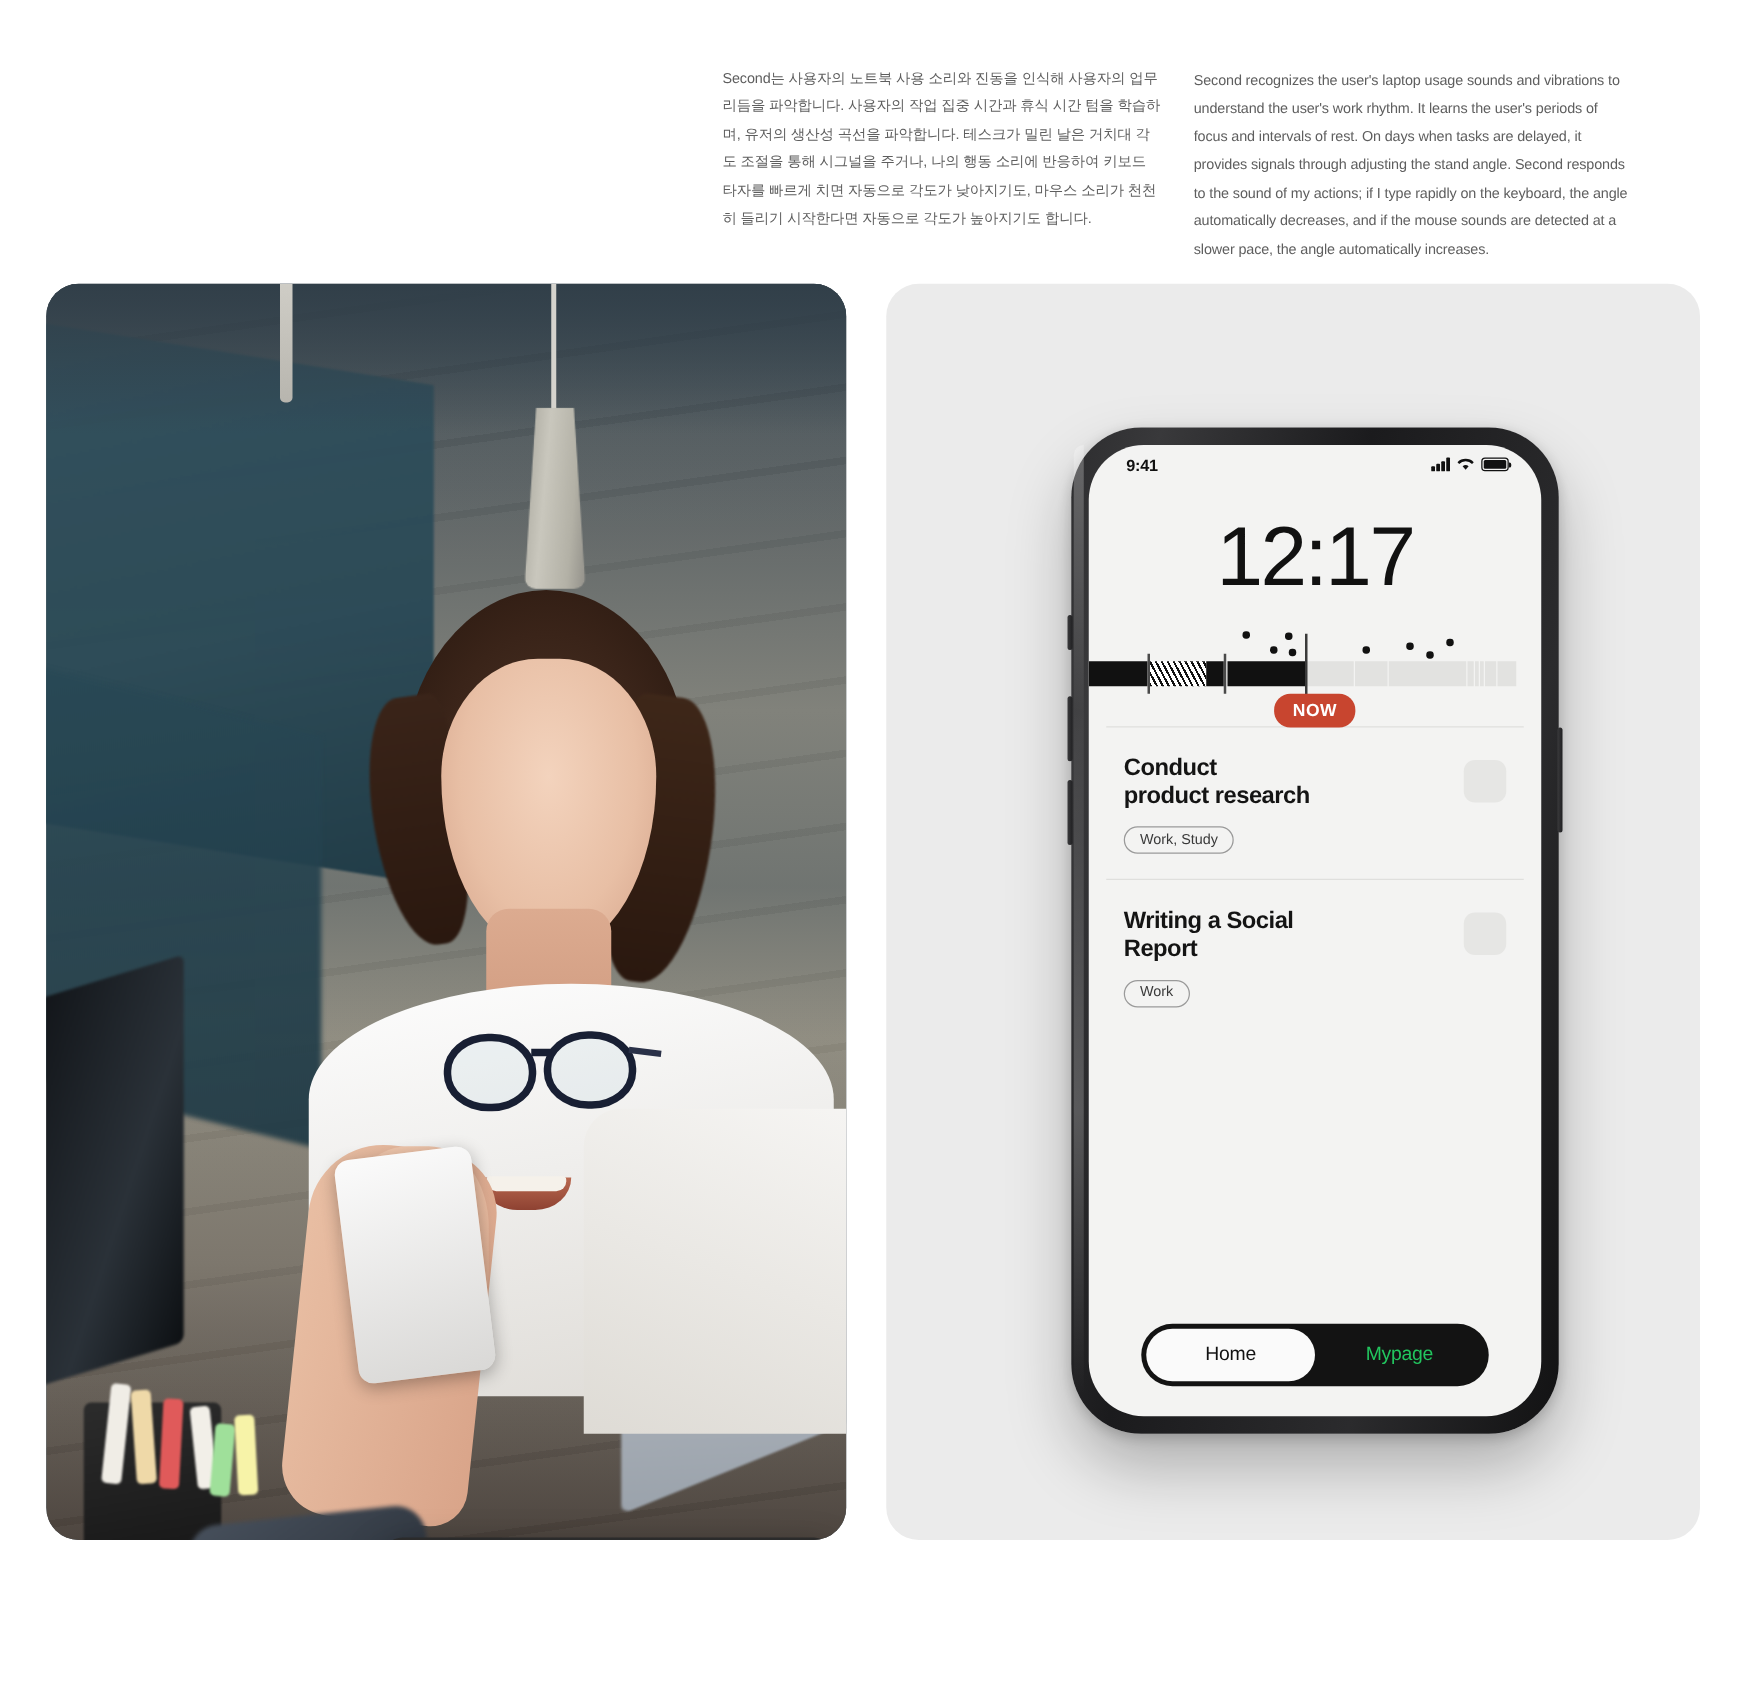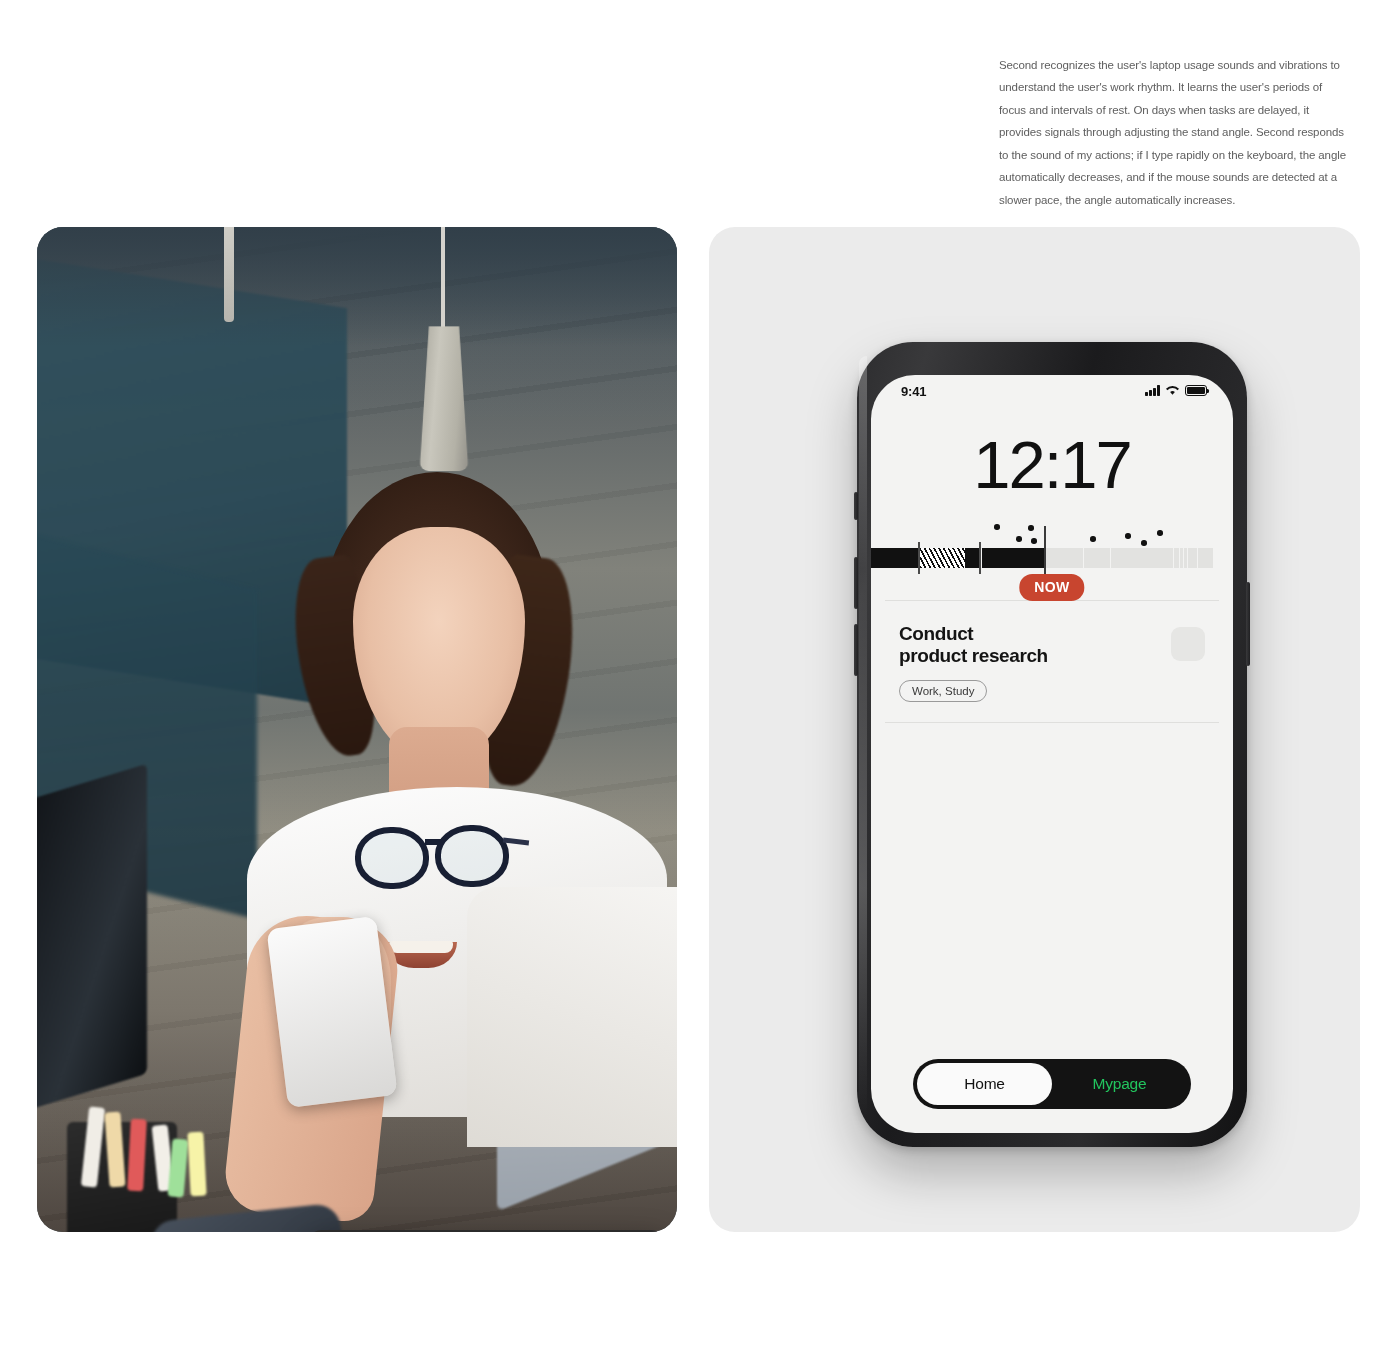--- a/index.html
+++ b/index.html
@@ -9,21 +9,21 @@
     font-family: "Liberation Sans", sans-serif;
     overflow: hidden;
   }
   .page { position: relative; width: 1400px; height: 1356px; background:#fff; }
 
   
   .desc-wrap { position:absolute; left:0; top:0; width:1400px; height:200px; }
   .desc-col { position:absolute; font-size:11.5px; line-height:1.95; color:#5e5e5e;
               font-family:"Liberation Sans", sans-serif; letter-spacing:-0.1px; }
   .desc-ko { left:578px; top:52px; width:352px; }
-  .desc-en { left:955px; top:54px; width:348px;margin-left:44px; }
+  .desc-en { left:955px; top:54px; width:348px; }
 
   
   .panel { position:absolute; border-radius:26px; overflow:hidden; }
 
   
   .photo-panel { left:37px; top:227px; width:640px; height:1005px; background:#3c4a52; }
   .photo { position:absolute; inset:0; }
 
   
   .ph-wall { position:absolute; inset:0;
@@ -116,21 +116,21 @@
   .dev-highlight { position:absolute; left:2px; top:14px; width:8px; height:760px;
     background: linear-gradient(180deg, rgba(255,255,255,.28), rgba(255,255,255,.05) 28%, rgba(255,255,255,.22) 70%, rgba(255,255,255,0));
     border-radius:56px 0 0 56px; }
   .dev-btn { position:absolute; background:linear-gradient(90deg,#3a3a3c,#202022); border-radius:2px; }
   .btn-silent { left:-3px; top:150px; width:4px; height:28px; }
   .btn-volup  { left:-3px; top:215px; width:4px; height:52px; }
   .btn-voldn  { left:-3px; top:282px; width:4px; height:52px; }
   .btn-power  { right:-3px; top:240px; width:4px; height:84px; }
 
   .screen { position:absolute; left:14px; top:14px; right:14px; bottom:14px;
-    border-radius:44px; background:#f3f3f2; overflow:hidden;margin-top:19px; }
+    border-radius:44px; background:#f3f3f2; overflow:hidden; }
 
   
   .statusbar { position:relative; height:34px; }
   .sb-time { position:absolute; left:30px; top:9px; font-size:13px; font-weight:700; color:#111;
              letter-spacing:-.2px; }
   .sb-icons { position:absolute; right:26px; top:10px; display:flex; align-items:center; gap:5px; }
   .sig { display:flex; align-items:flex-end; gap:1.5px; height:11px; }
   .sig i { display:block; width:2.6px; background:#111; border-radius:.7px; }
   .sig i:nth-child(1){height:4px} .sig i:nth-child(2){height:6px}
   .sig i:nth-child(3){height:8.5px} .sig i:nth-child(4){height:11px}
@@ -199,20 +199,21 @@
     background:#2b2b2b; border-radius:16px; overflow:hidden;
     box-shadow:0 10px 30px rgba(0,0,0,.35); }
   .rcard-graph { position:absolute; inset:0; }
 </style>
 </head>
 <body>
 
 <div class="page">
 
   <div class="desc-wrap">
+    <div class="desc-col desc-ko">Second는 사용자의 노트북 사용 소리와 진동을 인식해 사용자의 업무 리듬을 파악합니다. 사용자의 작업 집중 시간과 휴식 시간 텀을 학습하며, 유저의 생산성 곡선을 파악합니다. 테스크가 밀린 날은 거치대 각도 조절을 통해 시그널을 주거나, 나의 행동 소리에 반응하여 키보드 타자를 빠르게 치면 자동으로 각도가 낮아지기도, 마우스 소리가 천천히 들리기 시작한다면 자동으로 각도가 높아지기도 합니다.</div>
     <div class="desc-col desc-en">Second recognizes the user's laptop usage sounds and vibrations to understand the user's work rhythm. It learns the user's periods of focus and intervals of rest. On days when tasks are delayed, it provides signals through adjusting the stand angle. Second responds to the sound of my actions; if I type rapidly on the keyboard, the angle automatically decreases, and if the mouse sounds are detected at a slower pace, the angle automatically increases.</div>
   </div>
 
   <div class="panel photo-panel">
     <div class="photo">
       <div class="ph-wall"></div>
       <div class="ph-wallplanks"></div>
       <div class="ph-bluebox"></div>
       <div class="ph-bluebox2"></div>
       <div class="ph-darktop"></div>
@@ -349,20 +350,26 @@
         <div class="divider"></div>
 
         <div class="task">
           <div class="task-title">Conduct
 product research</div>
           <div class="tag">Work, Study</div>
           <div class="task-box"></div>
         </div>
         <div class="divider"></div>
 
+        <div class="task">
+          <div class="task-title">Writing a Social
+Report</div>
+          <div class="tag">Work</div>
+          <div class="task-box"></div>
+        </div>
 
         <div class="navbar">
           <div class="nav-btn nav-active">Home</div>
           <div class="nav-btn nav-idle">Mypage</div>
         </div>
 
       </div>
     </div>
   </div>
 

